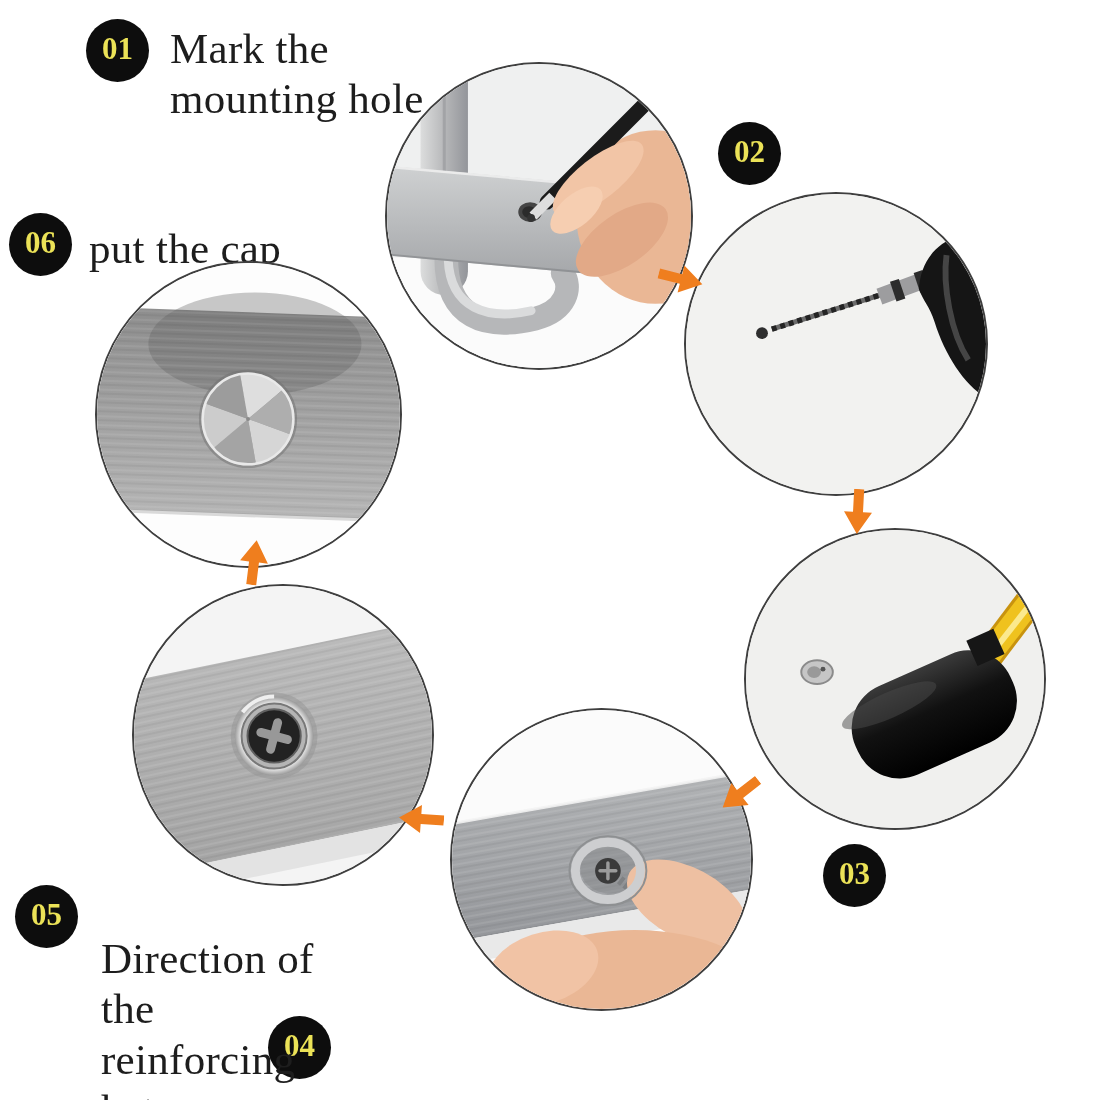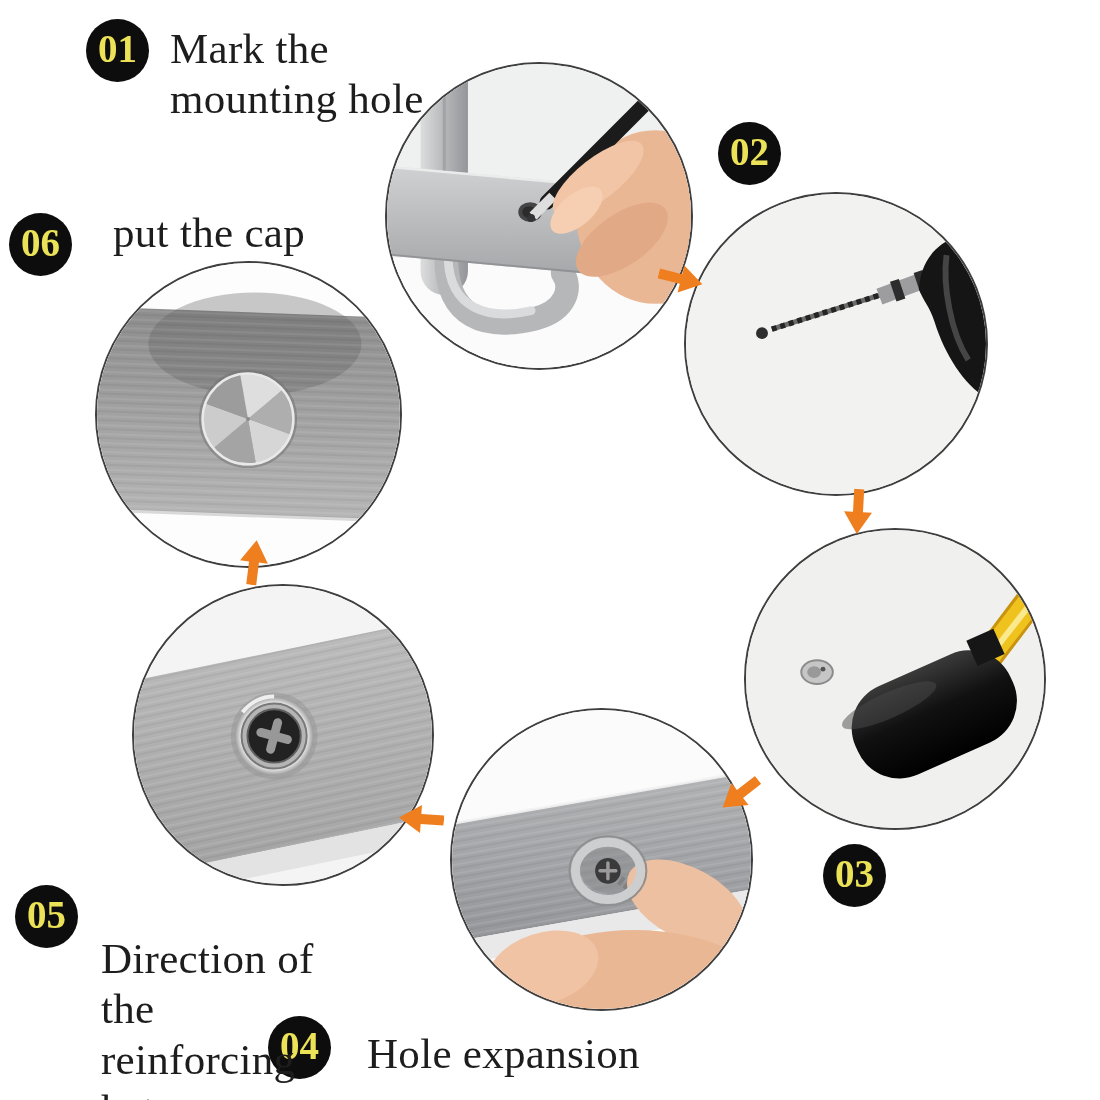--- a/index.html
+++ b/index.html
@@ -6,21 +6,21 @@
   body{
     width:1100px;height:1100px;
     background:var(--page-bg,#fff);
     font-family:"Liberation Serif", serif;
   }
   #canvas{position:relative;width:1100px;height:1100px;overflow:hidden;background:var(--page-bg,#fff);}
 
   .badge{
     position:absolute;width:63px;height:63px;border-radius:50%;
     background:var(--badge-bg,#0d0d0d);color:var(--badge-text,#ebe257);
-    font-weight:bold;font-size:39px;line-height:60px;text-align:center;
+    font-weight:bold;font-size:31px;line-height:60px;text-align:center;
   }
   .lbl{
     position:absolute;font-size:43px;line-height:1.17;
     color:var(--label-text,#1d1d1d);white-space:nowrap;letter-spacing:0.3px;
   }
   .lbl.wrap{white-space:normal;}
 
   .circle{
     position:absolute;border-radius:50%;overflow:hidden;
     border:2px solid var(--circle-border,#3f3f3f);
@@ -37,23 +37,22 @@
 <div id="canvas">
 
   <div class="badge" style="left:86px;top:19px;">01</div>
   <div class="badge" style="left:718px;top:122px;">02</div>
   <div class="badge" style="left:823px;top:844px;">03</div>
   <div class="badge" style="left:268px;top:1016px;">04</div>
   <div class="badge" style="left:15px;top:885px;">05</div>
   <div class="badge" style="left:9px;top:213px;">06</div>
 
   <div class="lbl wrap" style="left:170px;top:24px;width:300px;">Mark the mounting hole</div>
-  <div class="lbl" style="left:367px;top:1029px;">Hole expansion</div>
   <div class="lbl wrap" style="left:101px;top:934px;width:250px;">Direction of the reinforcing hat</div>
-  <div class="lbl" style="left:89px;top:208px;margin-left:24px;">put the cap</div>
+  <div class="lbl" style="left:89px;top:224px;">put the cap</div>
 
   <div class="circle" style="left:385px;top:62px;width:308px;height:308px;" aria-label="Hand marking the mounting hole position with a pen on the steel rail">
     <svg viewBox="0 0 308 308">
       <defs>
         <linearGradient id="g1v" x1="0" y1="0" x2="1" y2="0">
           <stop offset="0" stop-color="#dcdddd"></stop>
             <stop offset="0.55" stop-color="#b3b4b6"></stop>
             <stop offset="1" stop-color="#93959a"></stop>
         </linearGradient>
         <linearGradient id="g1b" x1="0" y1="0" x2="0" y2="1">

